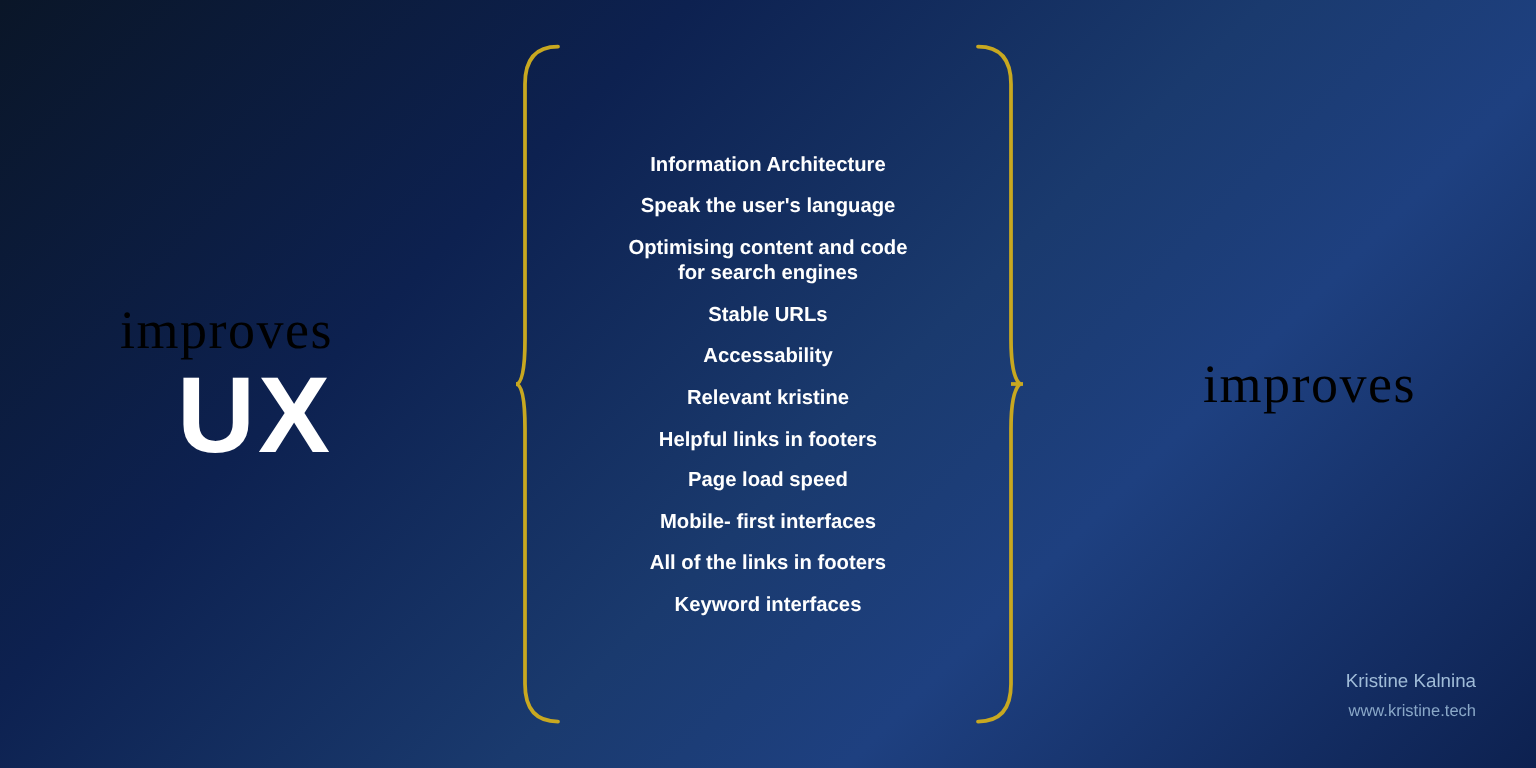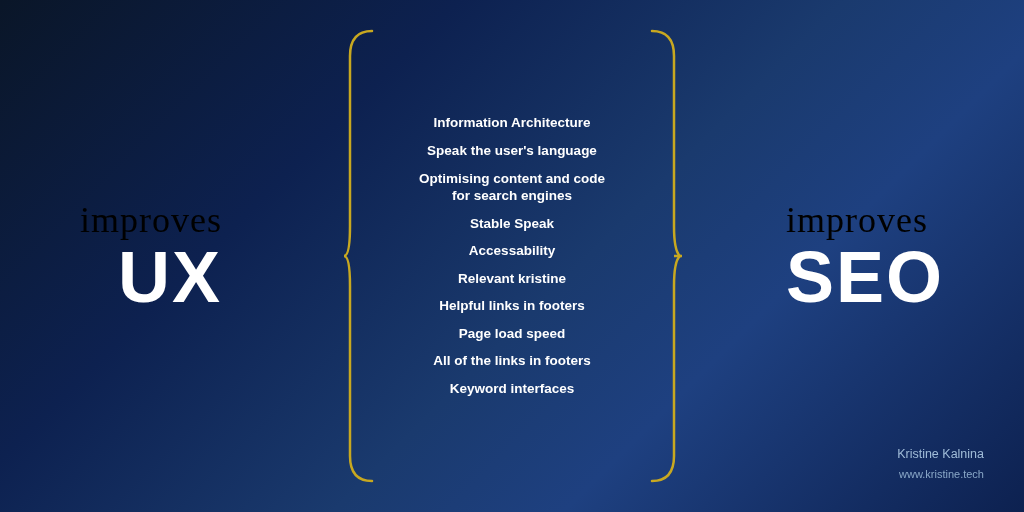--- a/index.html
+++ b/index.html
@@ -128,41 +128,41 @@
     <svg class="brace-left" width="36" height="460" viewBox="0 0 36 460" fill="none" xmlns="http://www.w3.org/2000/svg">
       <path d="M30,5 Q8,5 8,30 L8,200 Q8,230 2,230 Q8,230 8,260 L8,430 Q8,455 30,455" stroke="#c8a820" stroke-width="2.5" fill="none" stroke-linecap="round"></path>
     </svg>
 
     <div class="list-wrapper">
       <ul class="items-list" id="items-list">
       <li style="white-space: pre-line;">Information Architecture</li>
           <li style="white-space: pre-line;">Speak the user's language</li>
           <li style="white-space: pre-line;">Optimising content and code
 for search engines</li>
-          <li style="white-space: pre-line;">Stable Speak</li>
+          <li style="white-space: pre-line;">Stable URLs</li>
           <li style="white-space: pre-line;">Accessability</li>
           <li style="white-space: pre-line;">Relevant kristine</li>
           <li style="white-space: pre-line;">Helpful links in footers</li>
           <li style="white-space: pre-line;">Page load speed</li>
+          <li style="white-space: pre-line;">Mobile- first interfaces</li>
           <li style="white-space: pre-line;">All of the links in footers</li>
           <li style="white-space: pre-line;">Keyword interfaces</li>
         </ul>
     </div>
 
     <svg class="brace-right" width="36" height="460" viewBox="0 0 36 460" fill="none" xmlns="http://www.w3.org/2000/svg">
       <path d="M6,5 Q28,5 28,30 L28,200 Q28,225 34,230 Q28,235 28,260 L28,430 Q28,455 6,455" stroke="#c8a820" stroke-width="2.5" fill="none" stroke-linecap="round"></path>
 
       <path d="M28,230 L36,230" stroke="#c8a820" stroke-width="2.5" fill="none"></path>
     </svg>
 
   </div>
 
   <div class="right-panel">
     <span class="improves-label">improves</span>
-    <span class="big-label">SEO</span>
   </div>
 
   <div class="attribution">
     <div class="name">Kristine Kalnina</div>
     <div>www.kristine.tech</div>
   </div>
 
 </div>
 
 </body></html>

